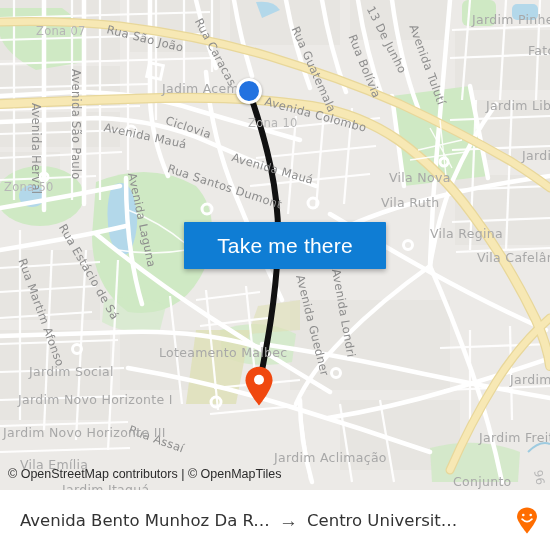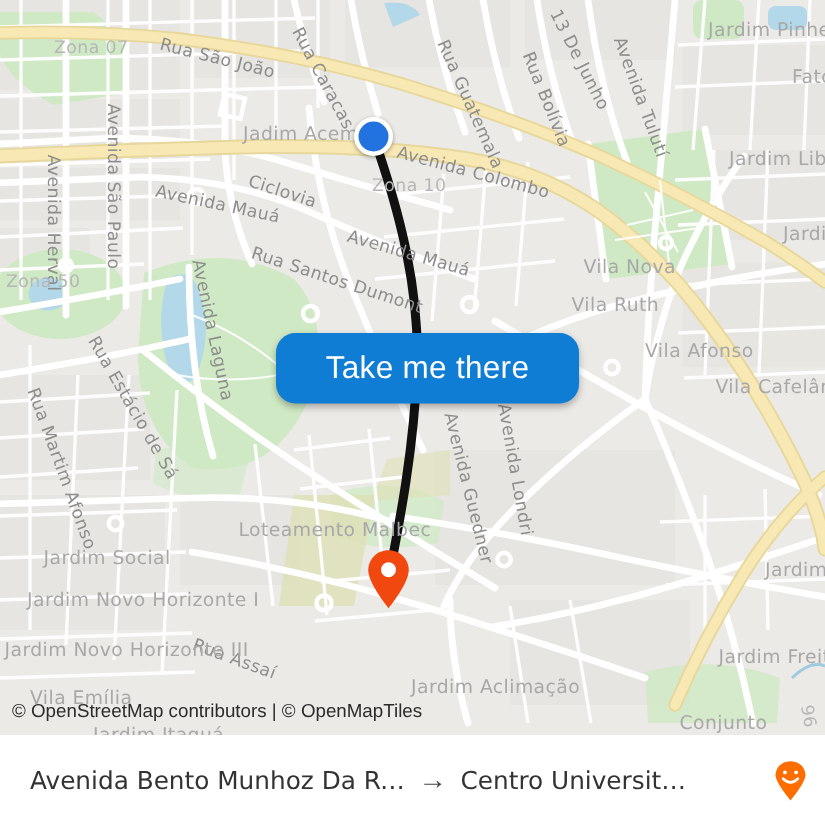--- a/index.html
+++ b/index.html
@@ -87,21 +87,21 @@
 
   
   #take-me-there {
     position: absolute;
     left: 184px;
     top: 222px;
     width: 202px;
     height: 47px;
     background: #0f7dd4;
     border: none;
-    border-radius: 13px;
+    border-radius: 1px;
     color: #ffffff;
     font-family: "Liberation Sans", sans-serif;
     font-size: 21px;
     letter-spacing: .2px;
     cursor: pointer;
     box-shadow: 0 2px 5px rgba(0,0,0,.30);
     z-index: 40;
     padding: 0;
   }
 
@@ -377,21 +377,21 @@
         <div class="lbl zone" style="left: 248px; top: 116px;">Zona 10</div>
         <div class="lbl street" style="left: 232px; top: 150px; transform: rotate(16deg);">Avenida Mauá</div>
         <div class="lbl street" style="left: 168px; top: 161px; transform: rotate(18deg);">Rua Santos Dumont</div>
         <div class="lbl place" style="left: 389px; top: 170px;">Vila Nova</div>
         <div class="lbl place" style="left: 522px; top: 148px;">Jardim Parque Indusrial</div>
         <div class="lbl zone" style="left: 4px; top: 180px;">Zona 50</div>
         <div class="lbl zone" style="left: 192px; top: 204px; margin-top: 38px;">Zona 03</div>
         <div class="lbl place" style="left: 381px; top: 195px;">Vila Ruth</div>
         <div class="lbl street" style="left: 132px; top: 166px; transform: rotate(78deg);">Avenida Laguna</div>
         <div class="lbl street" style="left: 62px; top: 218px; transform: rotate(60deg);">Rua Estácio de Sá</div>
-        <div class="lbl place" style="left: 430px; top: 226px;">Vila Afonso</div>
+        <div class="lbl place" style="left: 430px; top: 226px;">Vila Regina</div>
         <div class="lbl place" style="left: 477px; top: 250px;">Vila Cafelândia</div>
         <div class="lbl street" style="left: 22px; top: 252px; transform: rotate(70deg);">Rua Martim Afonso</div>
         <div class="lbl street" style="left: 300px; top: 268px; transform: rotate(76deg);">Avenida Guedner</div>
         <div class="lbl street" style="left: 336px; top: 262px; transform: rotate(80deg);">Avenida Londri</div>
         <div class="lbl place" style="left: 159px; top: 345px;">Loteamento Malbec</div>
         <div class="lbl place" style="left: 29px; top: 364px;">Jardim Social</div>
         <div class="lbl place" style="left: 510px; top: 372px;">Jardim</div>
         <div class="lbl place" style="left: 18px; top: 392px;">Jardim Novo Horizonte I</div>
         <div class="lbl street" style="left: 129px; top: 422px; transform: rotate(20deg);">Rua Assaí</div>
         <div class="lbl place" style="left: 3px; top: 425px;">Jardim Novo Horizonte III</div>

